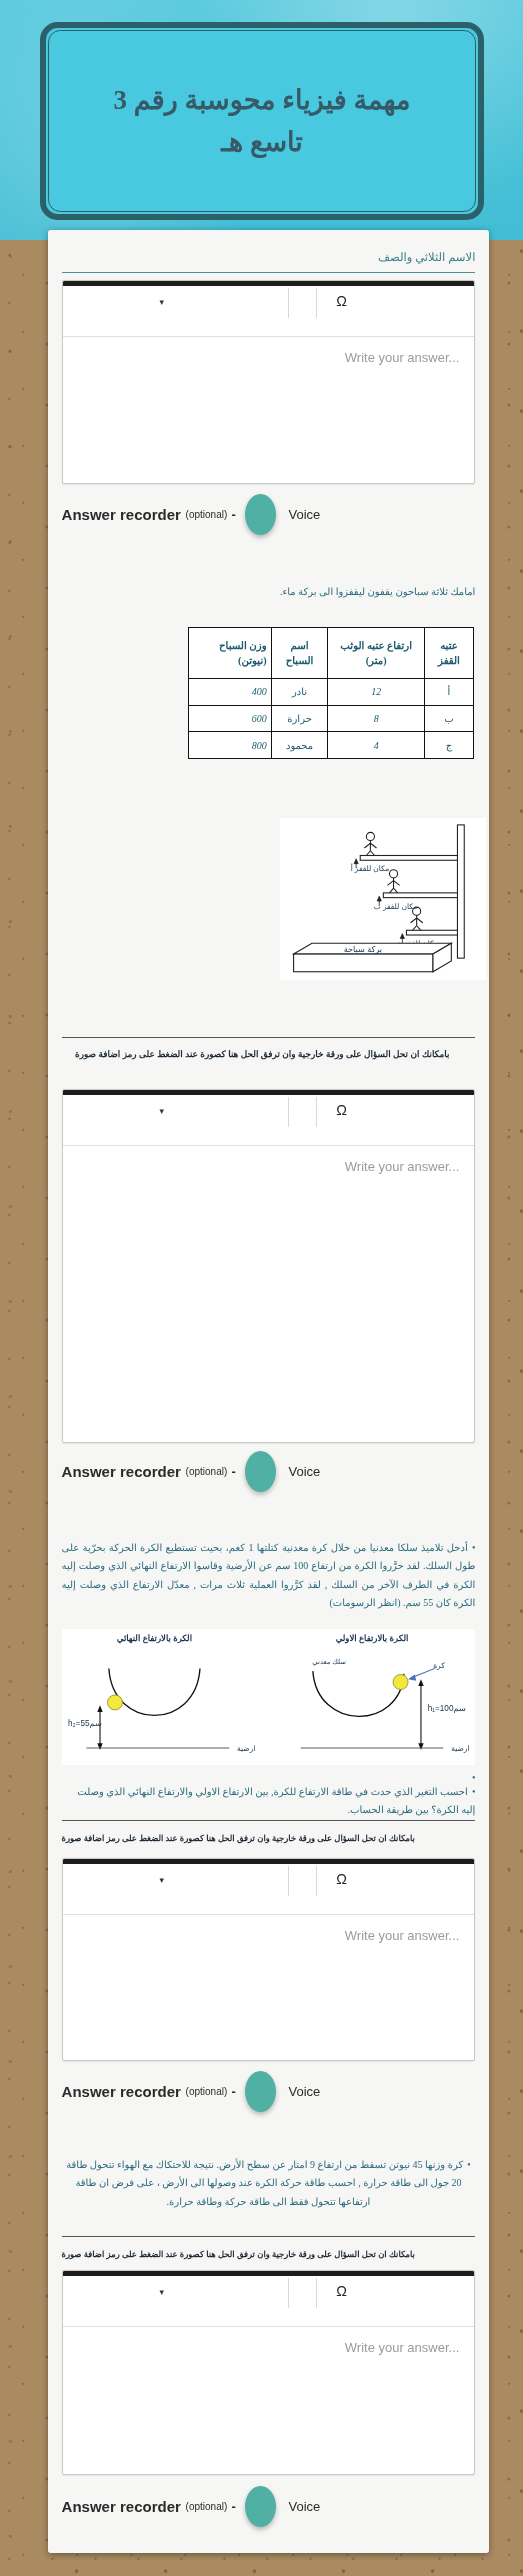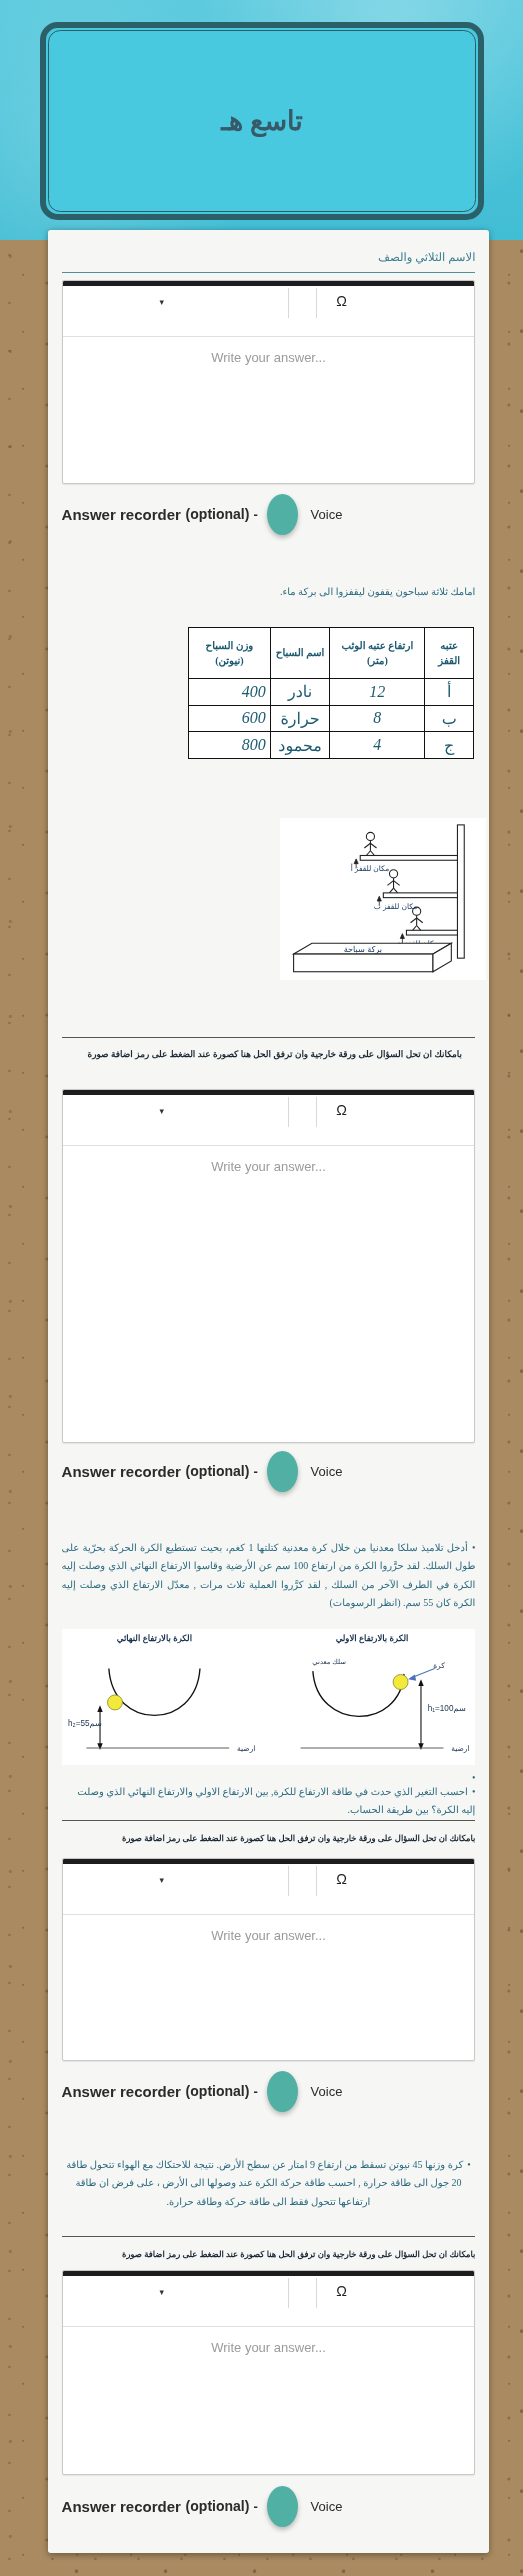--- a/index.html
+++ b/index.html
@@ -52,58 +52,59 @@
     display:flex;flex-direction:column;box-shadow:0 0.7px 1.4px rgba(0,0,0,.08);
   }
   .abar{height:4.8px;background:#1d1d1d;border-radius:1.4px 1.4px 0 0;}
   .atoolbar{height:50px;border-bottom:0.7px solid #e0e0e0;position:relative;}
   .caret{position:absolute;left:89px;top:8.2px;width:20.4px;height:16.4px;color:#333;
     font-size:8.9px;text-align:center;line-height:16.4px;cursor:pointer;}
   .tsep{position:absolute;top:2.7px;width:0.7px;height:30px;background:#d8d8d8;}
   .tsep.s1{left:225px;} .tsep.s2{left:253px;}
   .omega{position:absolute;left:268px;top:5.5px;width:22px;height:20.4px;color:#1f1f1f;
     font-size:14.3px;text-align:center;line-height:20.4px;cursor:pointer;}
-  .ata{flex:1;padding:13.6px 15px;color:#9b9b9b;font-size:13px;direction:ltr;text-align:center;}
+  .ata{flex:1;padding:13.6px 15px;color:#9b9b9b;font-size:13px;direction:ltr;text-align:right;}
   
   .rec{left:13.6px;height:48px;display:flex;align-items:center;}
   .rec .lab{font-weight:bold;color:#2b2b2b;font-size:15px;}
-  .rec .opt{font-weight:bold;color:#2b2b2b;font-size:14px;margin:0 4.1px 0 4.8px;}
+  .rec .opt{font-weight:normal;color:#2b2b2b;font-size:10px;margin:0 4.1px 0 4.8px;}
   .rec .dash{font-weight:bold;color:#2b2b2b;font-size:13px;margin-right:9.5px;}
   .rec .vbtn{width:31px;height:41px;border-radius:50%;background:#4fb0a3;
     box-shadow:0 2.7px 4.8px rgba(0,0,0,.25);cursor:pointer;}
   .rec .vlab{font-weight:normal;color:#2b2b2b;font-size:13px;margin-left:12.3px;}
   
   .qtext{
     direction:rtl;color:#2d6b80;font-family:"Liberation Serif", serif;
     font-size:10px;line-height:18.4px;text-align:right;
   }
   .note{
-    direction:rtl;color:#1c2b36;font-weight:bold;font-size:8.9px;text-align:right;
+    direction:rtl;color:#1c2b36;font-weight:bold;font-size:8.9px;text-align:left;
     line-height:17.7px;
   }
   .bullet-dot{margin-left:4.1px;}
   
   .swtable{border-collapse:collapse;direction:rtl;background:#fff;}
   .swtable td,.swtable th{
     border:1.4px solid #111;color:#1d5a70;font-family:"Liberation Serif", serif;
     padding:1.4px 4.1px;vertical-align:middle;
   }
   .swtable th{height:47px;font-size:10.2px;font-weight:bold;line-height:15px;}
-  .swtable td{height:23px;font-size:16px;text-align:center;}
+  .swtable td{height:23px;font-size:10px;text-align:center;}
   .swtable td.num{text-align:center;font-style:italic;margin-top:31px;}
   .swtable td.wt{text-align:right;padding-left:9.5px;font-style:italic;}
   .figbox{background:#fff;}
   svg text{font-family:"Liberation Sans", sans-serif;}
 </style>
 </head>
 <body>
 
 <div class="sky"></div>
 
 <div class="banner">
+  <div class="t">مهمة فيزياء محوسبة رقم 3</div>
   <div class="t">تاسع هـ</div>
 </div>
 
 <div class="card">
 
   <div class="sec-title">الاسم الثلاثي والصف</div>
   <div class="hr-teal"></div>
 
   <div class="abox" style="top:50px;height:204px;">
     <div class="abar"></div>
@@ -125,21 +126,21 @@
   </div>
 
   <div class="qtext" style="top:353px;right:13.6px;left:13.6px;">امامك ثلاثة سباحون يقفون ليقفزوا الى بركة ماء.</div>
 
   <table class="swtable" style="top:397px;right:15px;width:286px;">
     <tbody>
         <tr>
       <th style="width:44px;">عتبه القفز</th>
       <th style="width:102px;">ارتفاع عتبه الوثب (متر)</th>
       <th style="width:52px;">اسم السباح</th>
-      <th style="width:84px;">وزن السباح (نيوتن)</th>
+      <th style="width:84px;text-align:right;">وزن السباح (نيوتن)</th>
     </tr>
     <tr>
       <td>أ</td>
       <td class="num">12</td>
       <td>نادر</td>
       <td class="wt">400</td>
     </tr>
     <tr>
       <td>ب</td>
       <td class="num">8</td>

